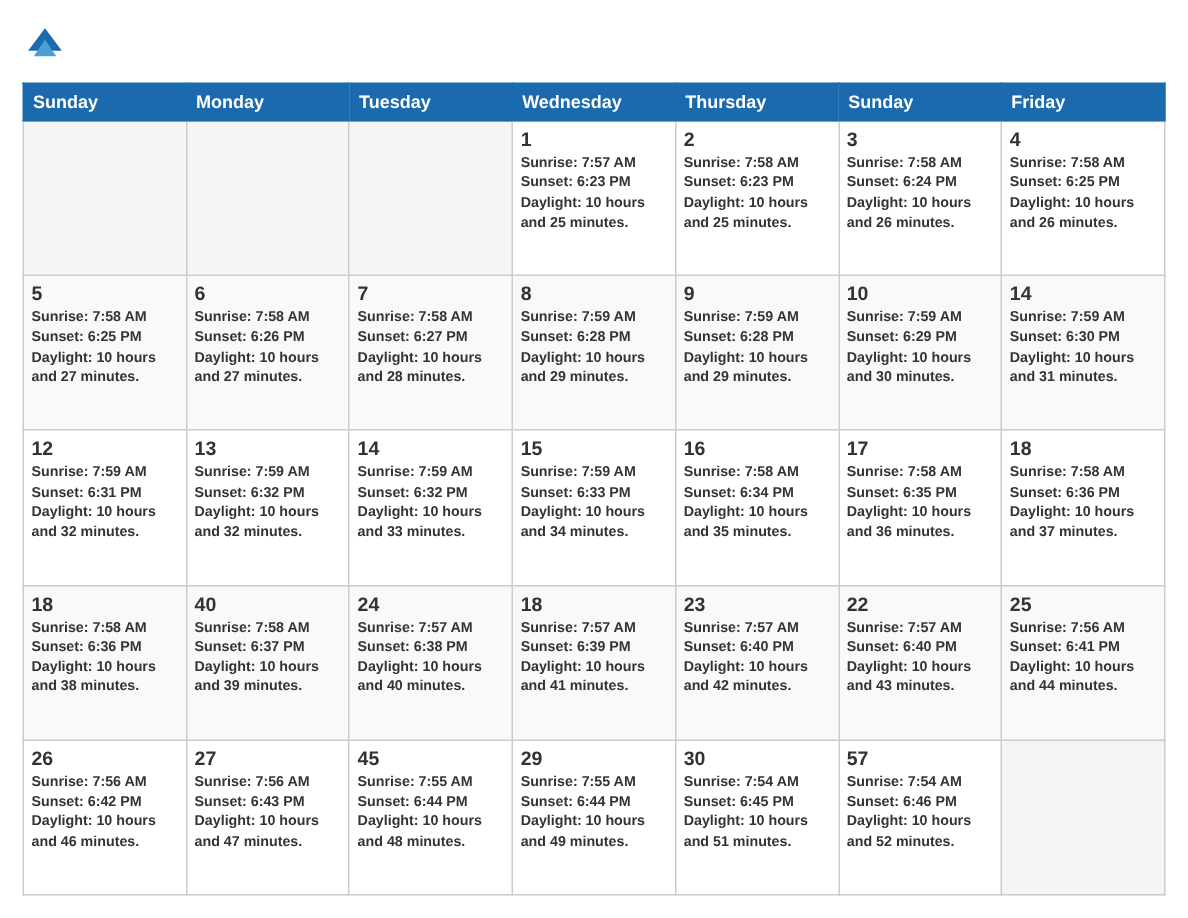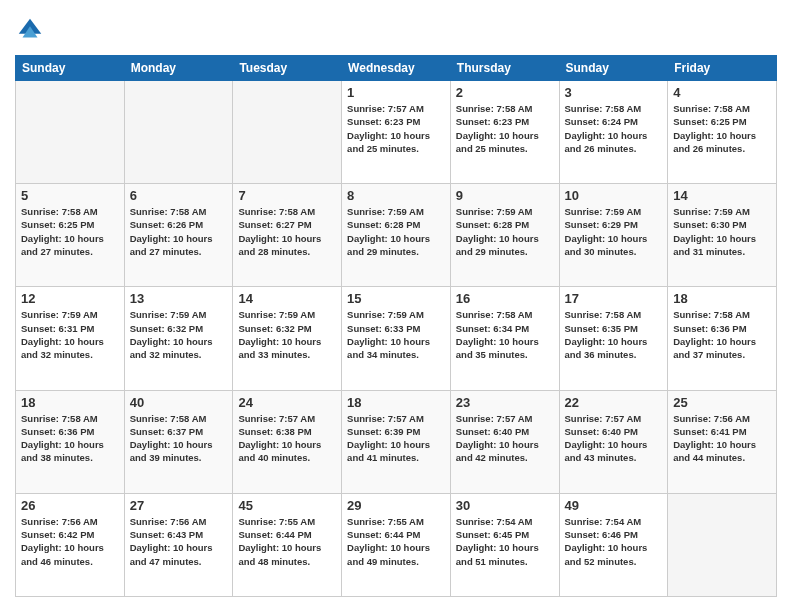--- a/index.html
+++ b/index.html
@@ -264,20 +264,20 @@
           </td>
           <td>
             <span class="day-number">29</span>
             <div class="day-info">Sunrise: 7:55 AM<br>Sunset: 6:44 PM<br>Daylight: 10 hours and 49 minutes.</div>
           </td>
           <td>
             <span class="day-number">30</span>
             <div class="day-info">Sunrise: 7:54 AM<br>Sunset: 6:45 PM<br>Daylight: 10 hours and 51 minutes.</div>
           </td>
           <td>
-            <span class="day-number">49</span>
+            <span class="day-number">57</span>
             <div class="day-info">Sunrise: 7:54 AM<br>Sunset: 6:46 PM<br>Daylight: 10 hours and 52 minutes.</div>
           </td>
           <td class="empty"></td>
         </tr>
       </tbody>
   </table>
 </div>
 
 </body></html>

